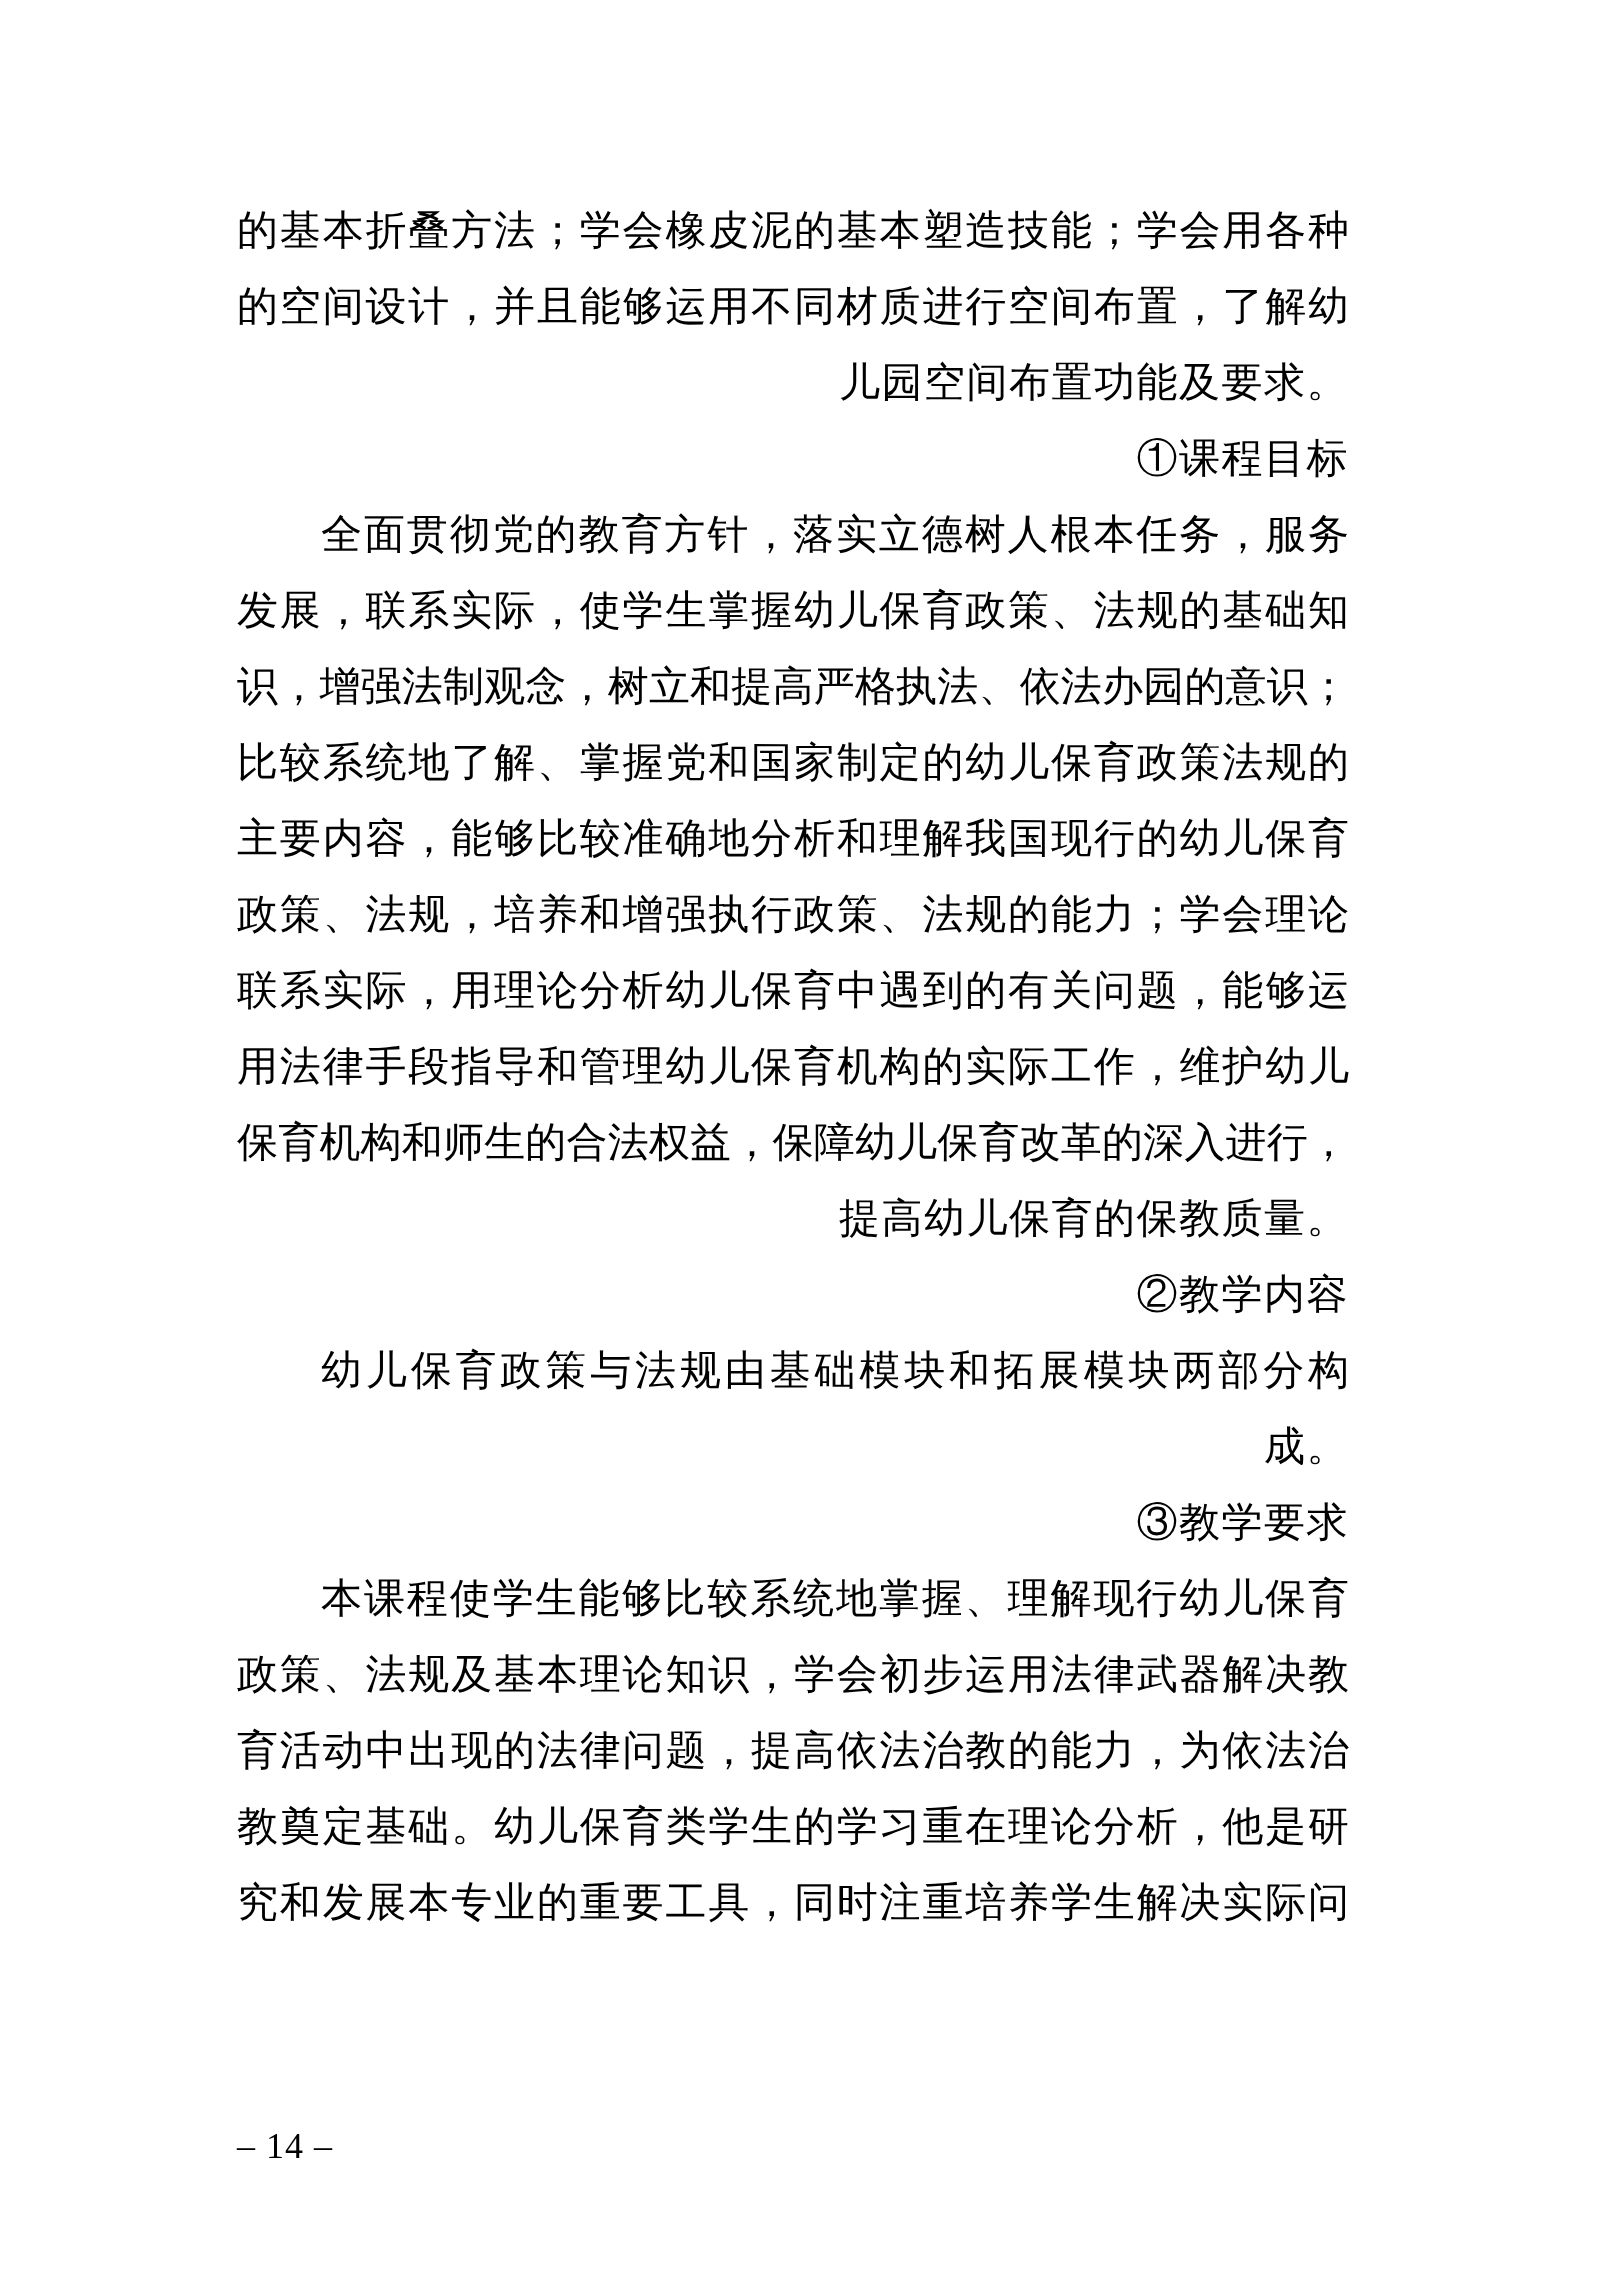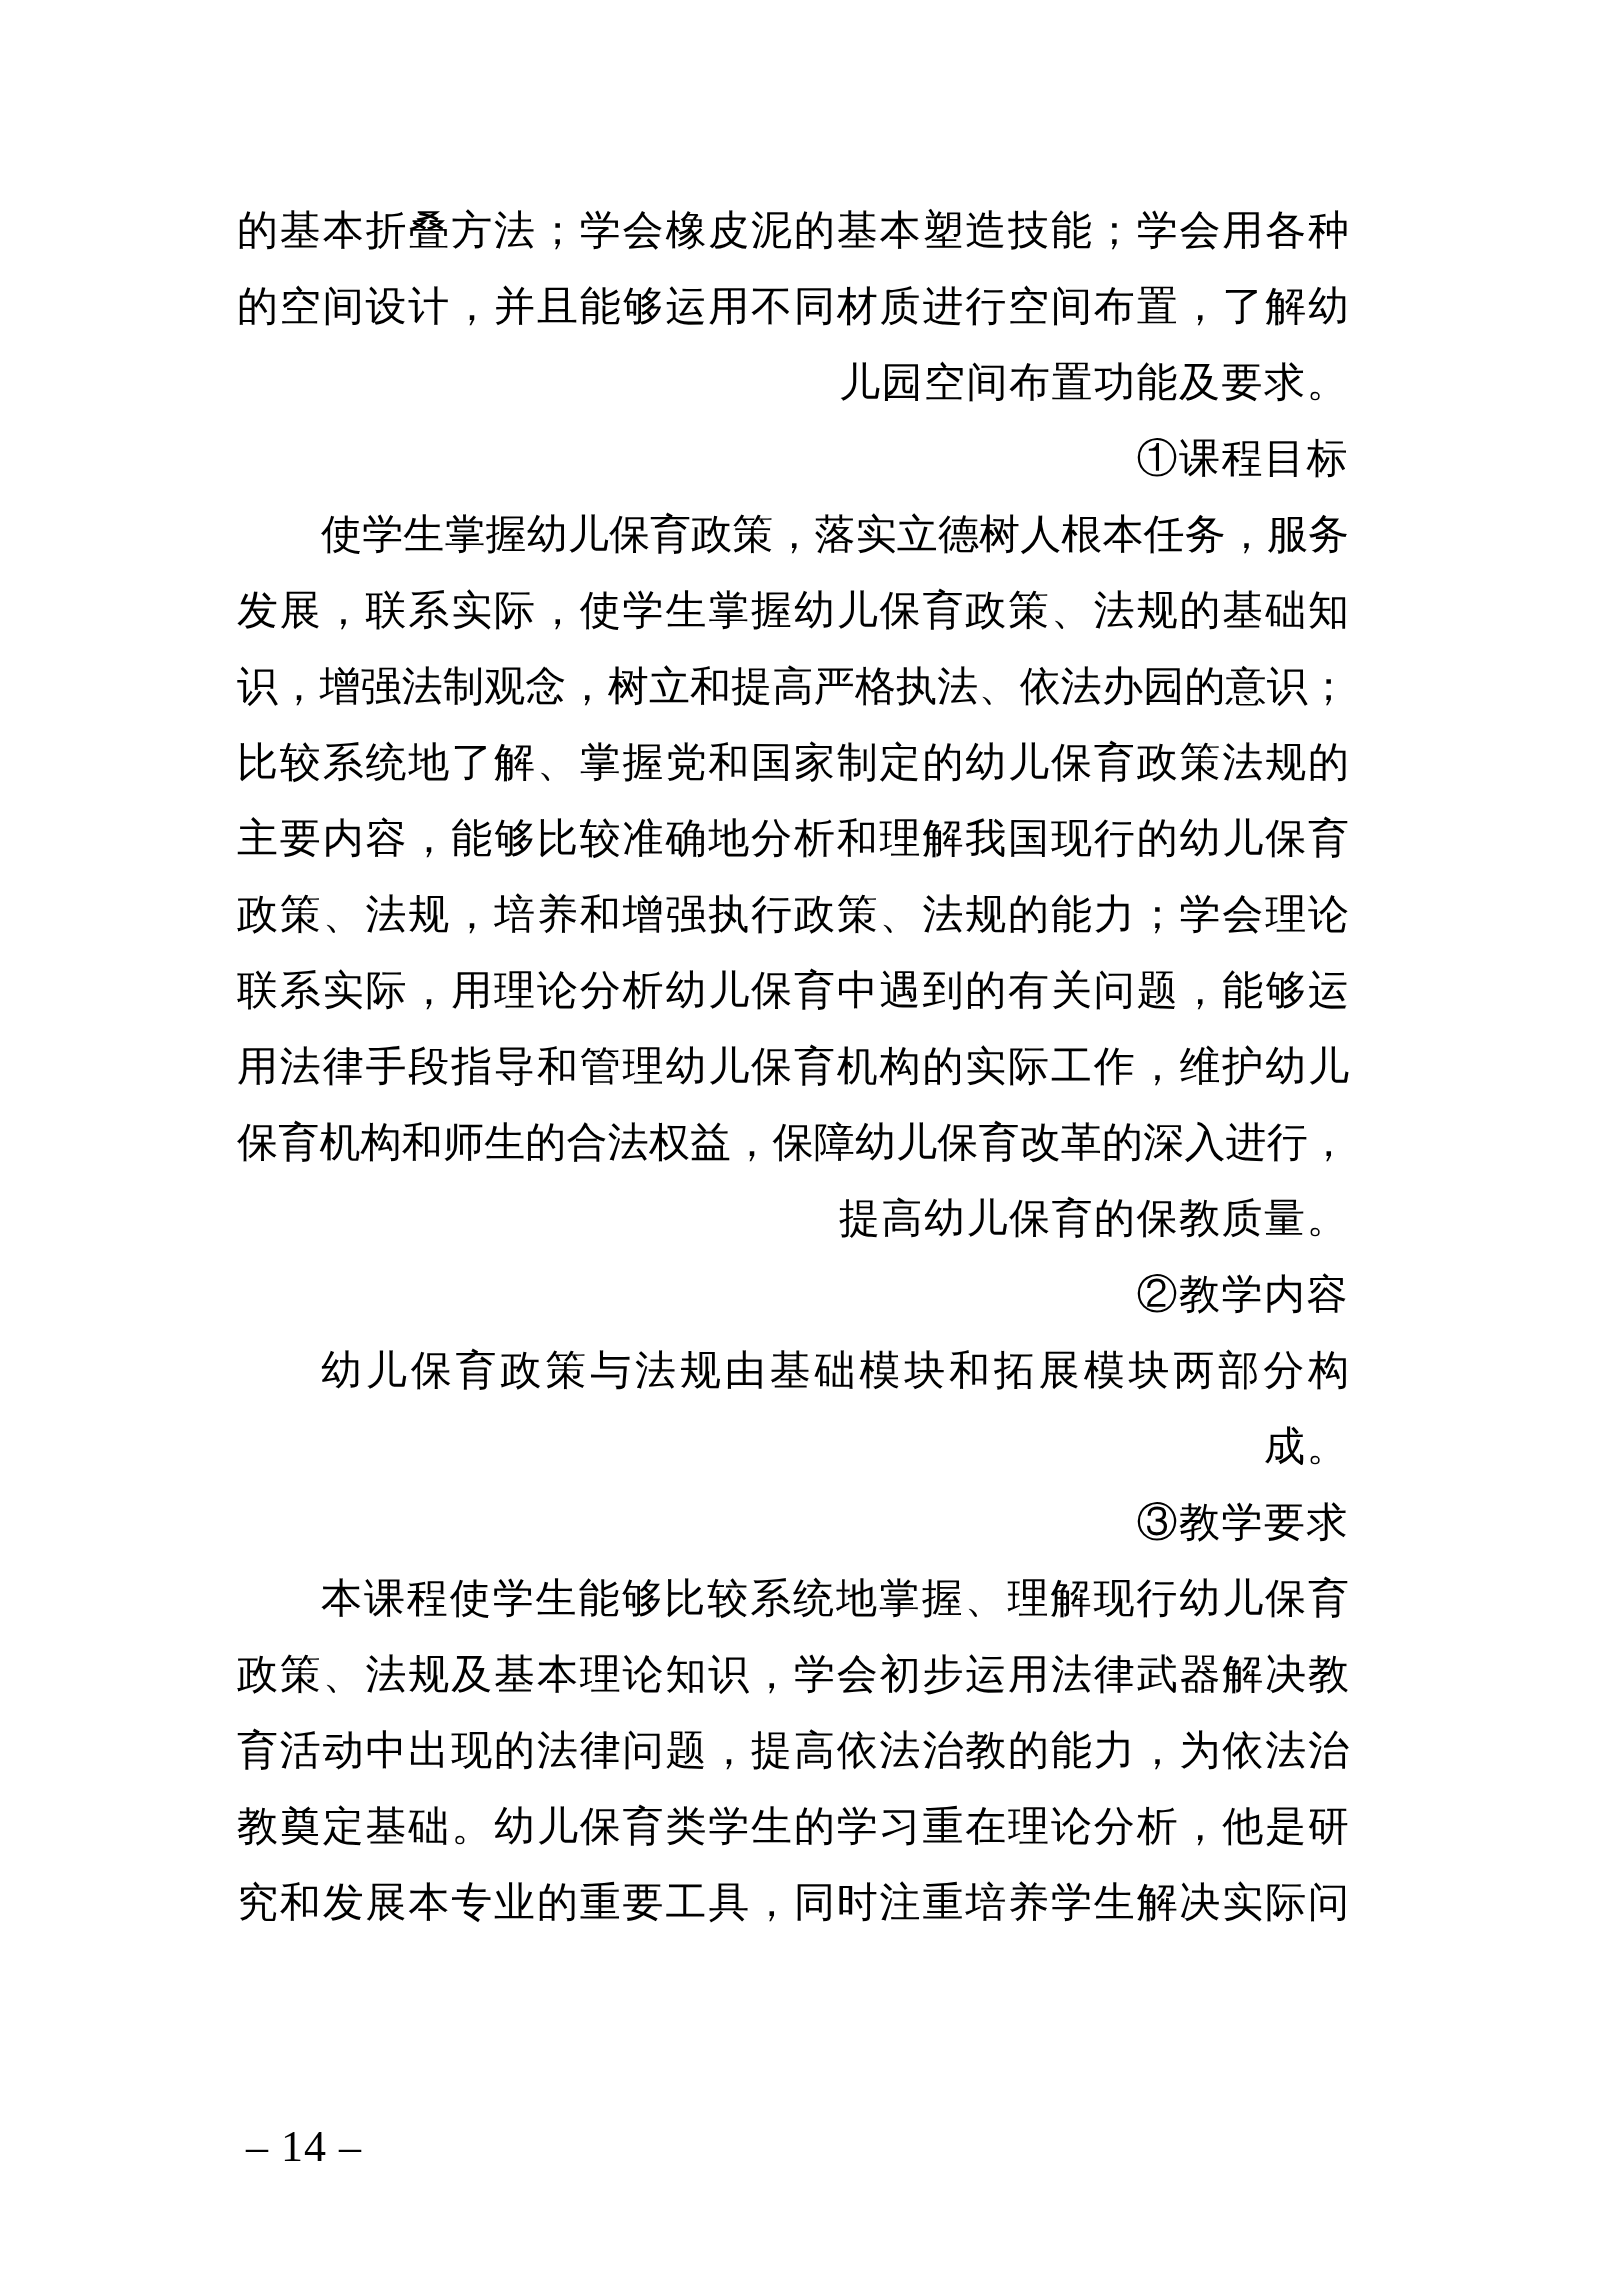--- a/index.html
+++ b/index.html
@@ -39,39 +39,39 @@
     text-justify: inter-character;
   }
   .line.indent {
     text-indent: 84px;
   }
   .line.bold {
     font-weight: bold;
   }
   .page-footer {
     position: absolute;
-    left: 246px;
+    left: 237px;
     top: 2125px;
     height: 43px;
     line-height: 43px;
-    font-size: 44px;
+    font-size: 36px;
     letter-spacing: 1px;
     color: #000000;
   }
 </style>
 </head>
 <body>
 
 <div class="page">
   <div class="text-block">
       <div class="line justify">的基本折叠方法；学会橡皮泥的基本塑造技能；学会用各种</div>
       <div class="line justify">的空间设计，并且能够运用不同材质进行空间布置，了解幼</div>
       <div class="line">儿园空间布置功能及要求。</div>
       <div class="line indent">①课程目标</div>
-      <div class="line justify indent">使学生掌握幼儿保育政策，落实立德树人根本任务，服务</div>
+      <div class="line justify indent">全面贯彻党的教育方针，落实立德树人根本任务，服务</div>
       <div class="line justify">发展，联系实际，使学生掌握幼儿保育政策、法规的基础知</div>
       <div class="line justify">识，增强法制观念，树立和提高严格执法、依法办园的意识；</div>
       <div class="line justify">比较系统地了解、掌握党和国家制定的幼儿保育政策法规的</div>
       <div class="line justify">主要内容，能够比较准确地分析和理解我国现行的幼儿保育</div>
       <div class="line justify">政策、法规，培养和增强执行政策、法规的能力；学会理论</div>
       <div class="line justify">联系实际，用理论分析幼儿保育中遇到的有关问题，能够运</div>
       <div class="line justify">用法律手段指导和管理幼儿保育机构的实际工作，维护幼儿</div>
       <div class="line justify">保育机构和师生的合法权益，保障幼儿保育改革的深入进行，</div>
       <div class="line">提高幼儿保育的保教质量。</div>
       <div class="line indent">②教学内容</div>

